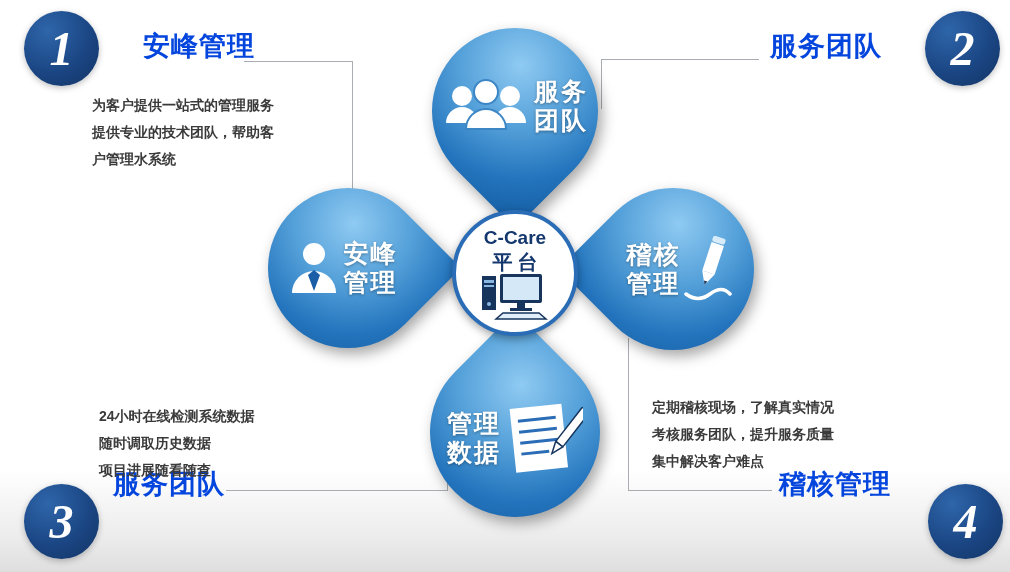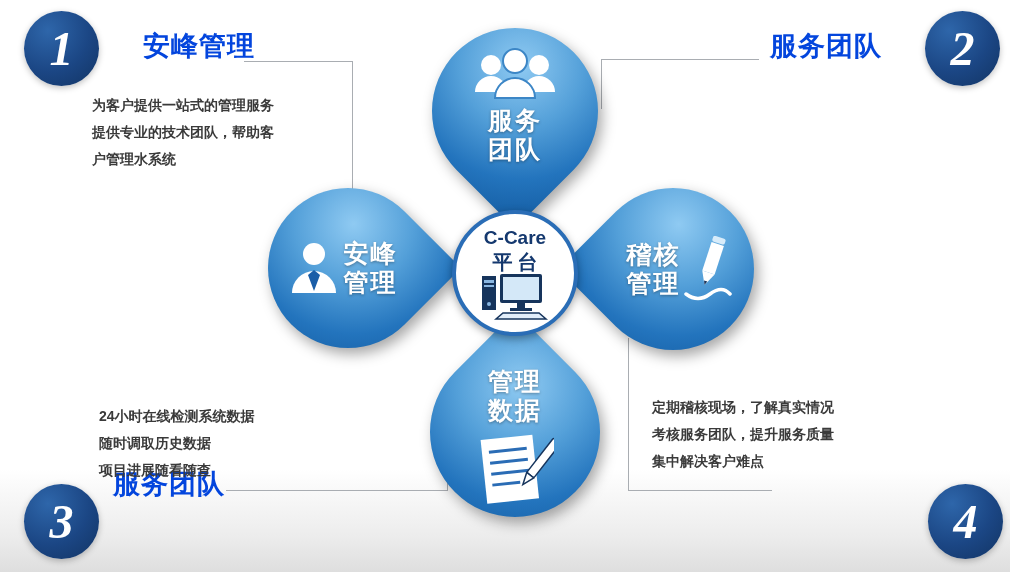--- a/index.html
+++ b/index.html
@@ -72,21 +72,21 @@
   .tip-right { border-radius: 50% 0 50% 50%; }   
   .tip-left  { border-radius: 50% 50% 50% 0; }   
   .tip-up    { border-radius: 0 50% 50% 50%; }   
 
   .petal-content {
     position: absolute; inset: 0;
     display: flex; align-items: center; justify-content: center;
     gap: 1px;
     z-index: 2;
   }
-  .petal-content.col { flex-direction: column; gap: 4px; }
+  .petal-content.col { flex-direction: row; gap: 4px; }
   .petal-label {
     color: #ffffff;
     font-weight: bold;
     font-size: 25px;
     line-height: 29px;
     text-align: center;
     letter-spacing: 2px;
     text-shadow: 0 1px 3px rgba(0,0,0,0.35);
   }
 
@@ -245,17 +245,18 @@
     <span>3</span>
   </div>
   <div class="corner-label" style="left:113px; top:466px;">服务团队</div>
   <div class="para" style="left:99px; top:403px;">24小时在线检测系统数据
 随时调取历史数据
 项目进展随看随查</div>
 
   <div class="badge" style="left:928px; top:484px;">
     <span>4</span>
   </div>
+  <div class="corner-label" style="left:779px; top:466px;">稽核管理</div>
   <div class="para" style="left:652px; top:394px;">定期稽核现场，了解真实情况
 考核服务团队，提升服务质量
 集中解决客户难点</div>
 
 </div>
 
 </body></html>

